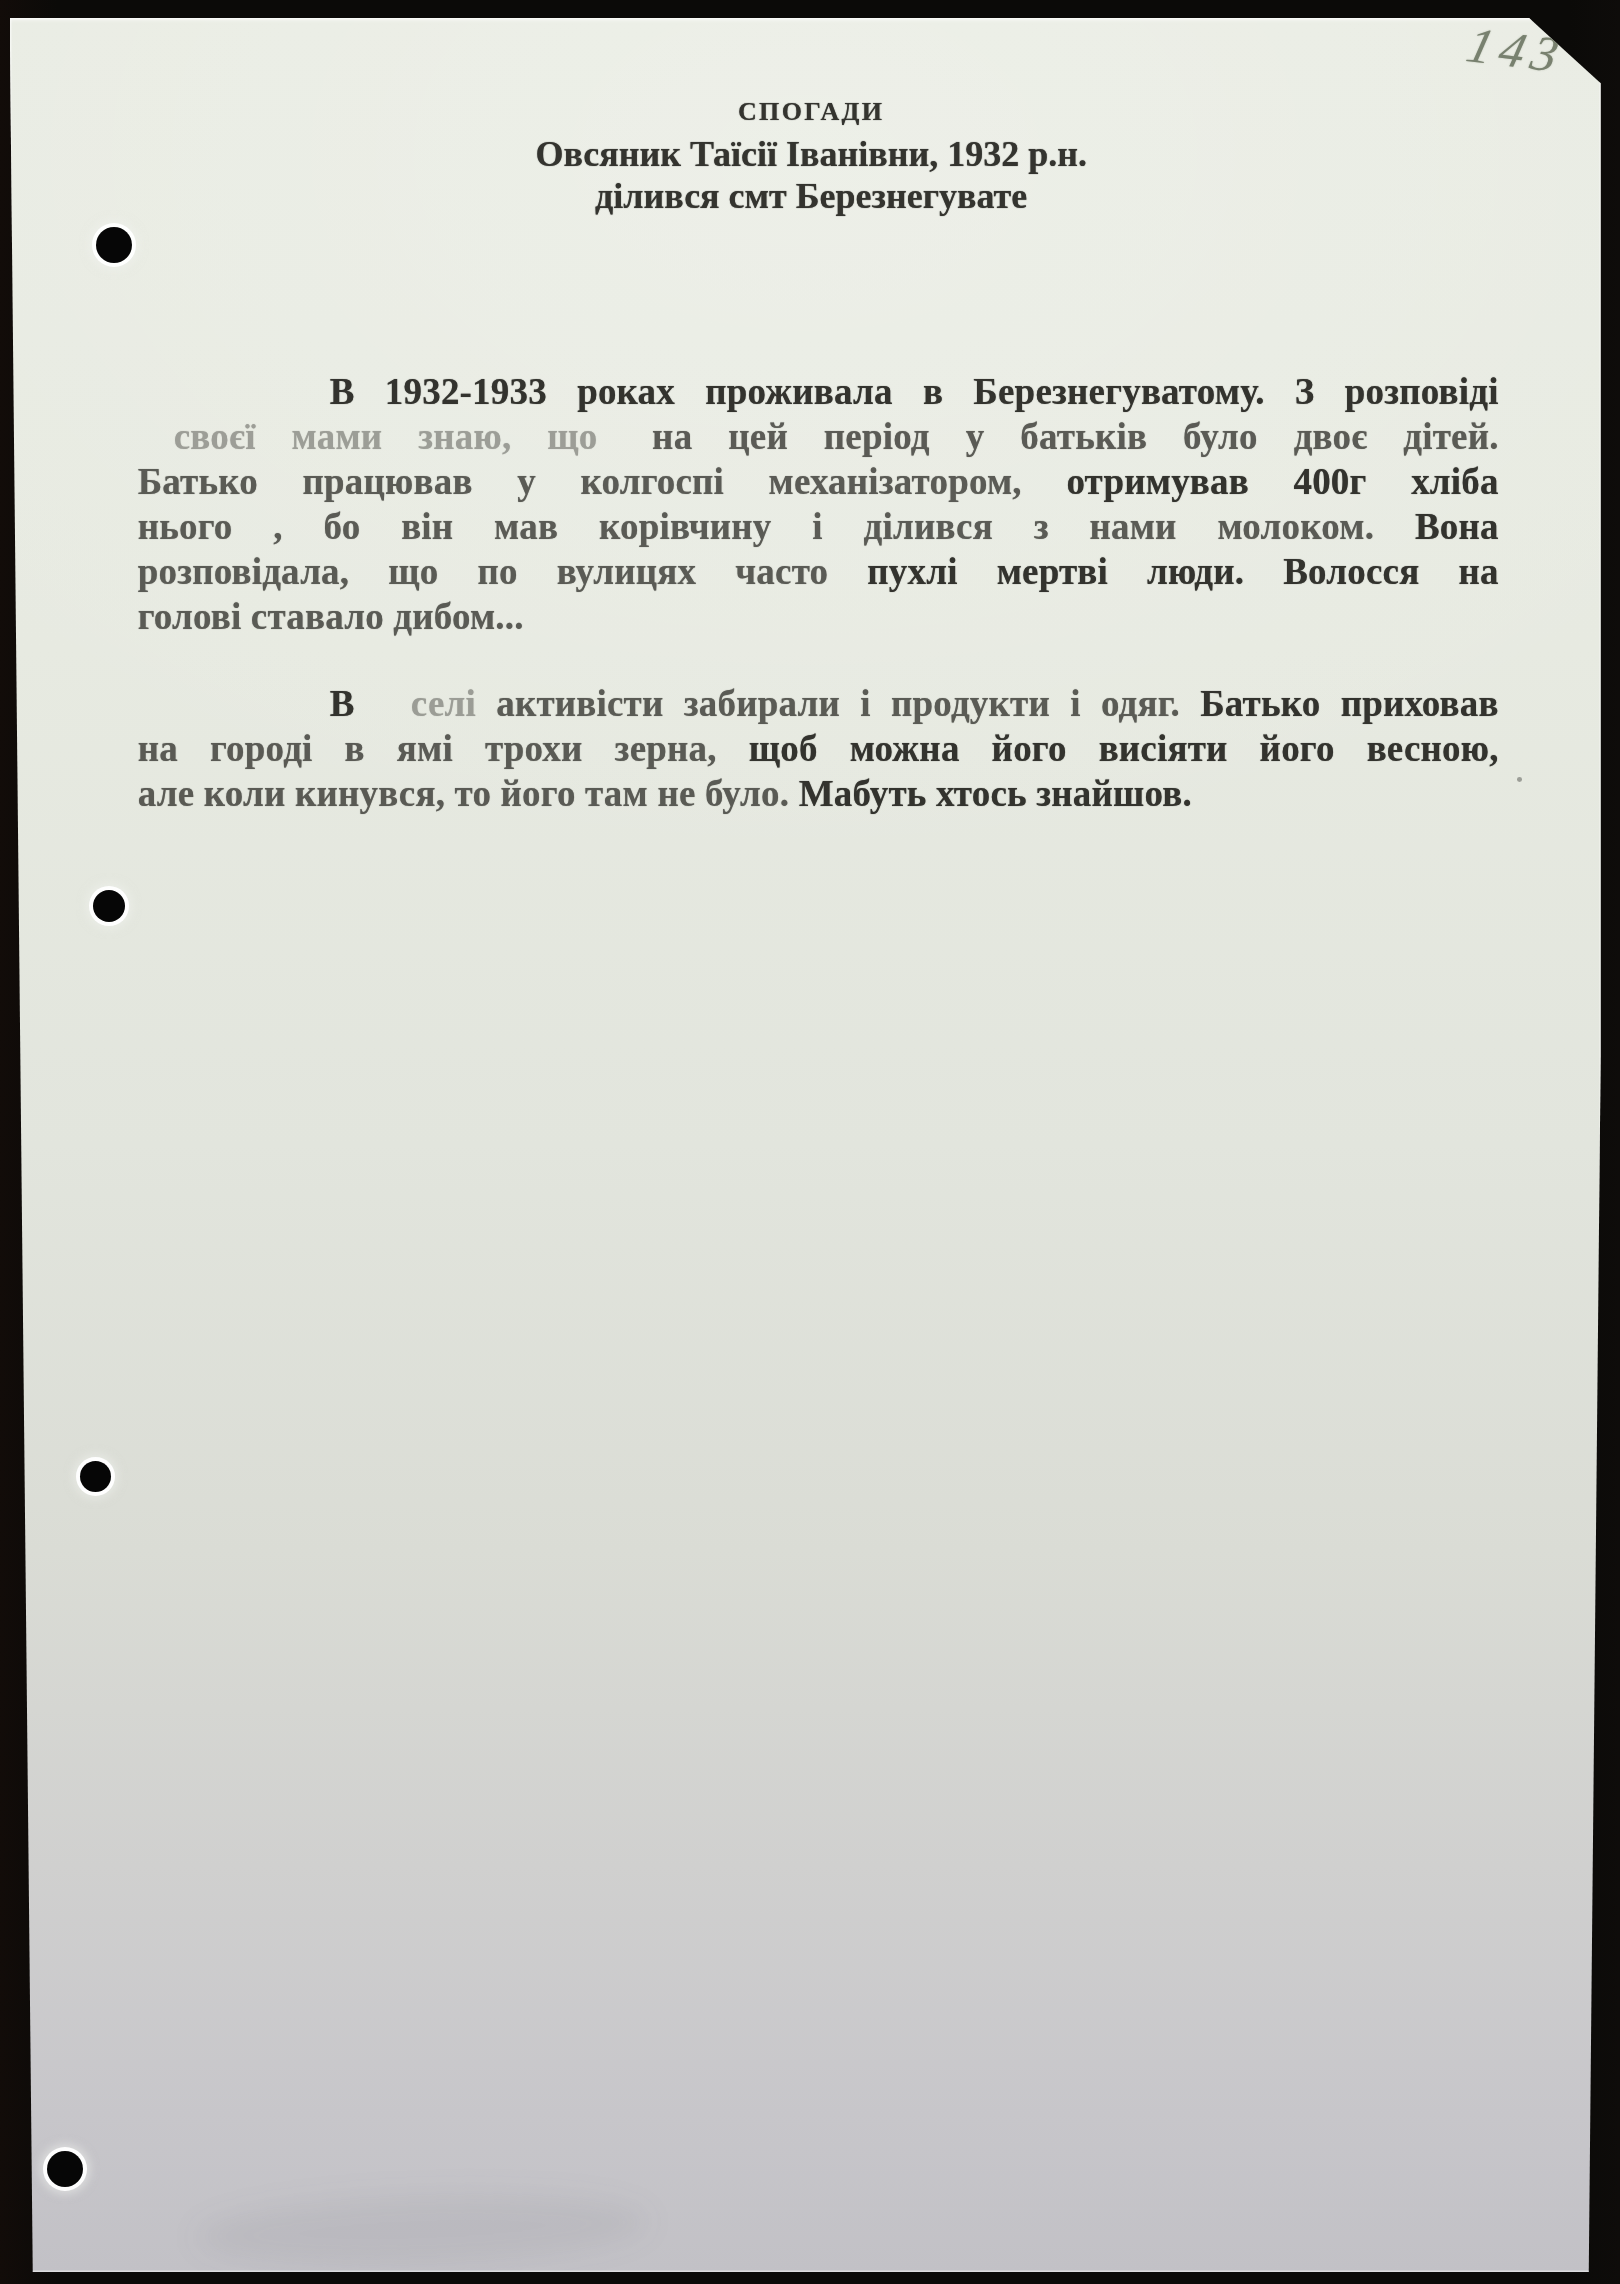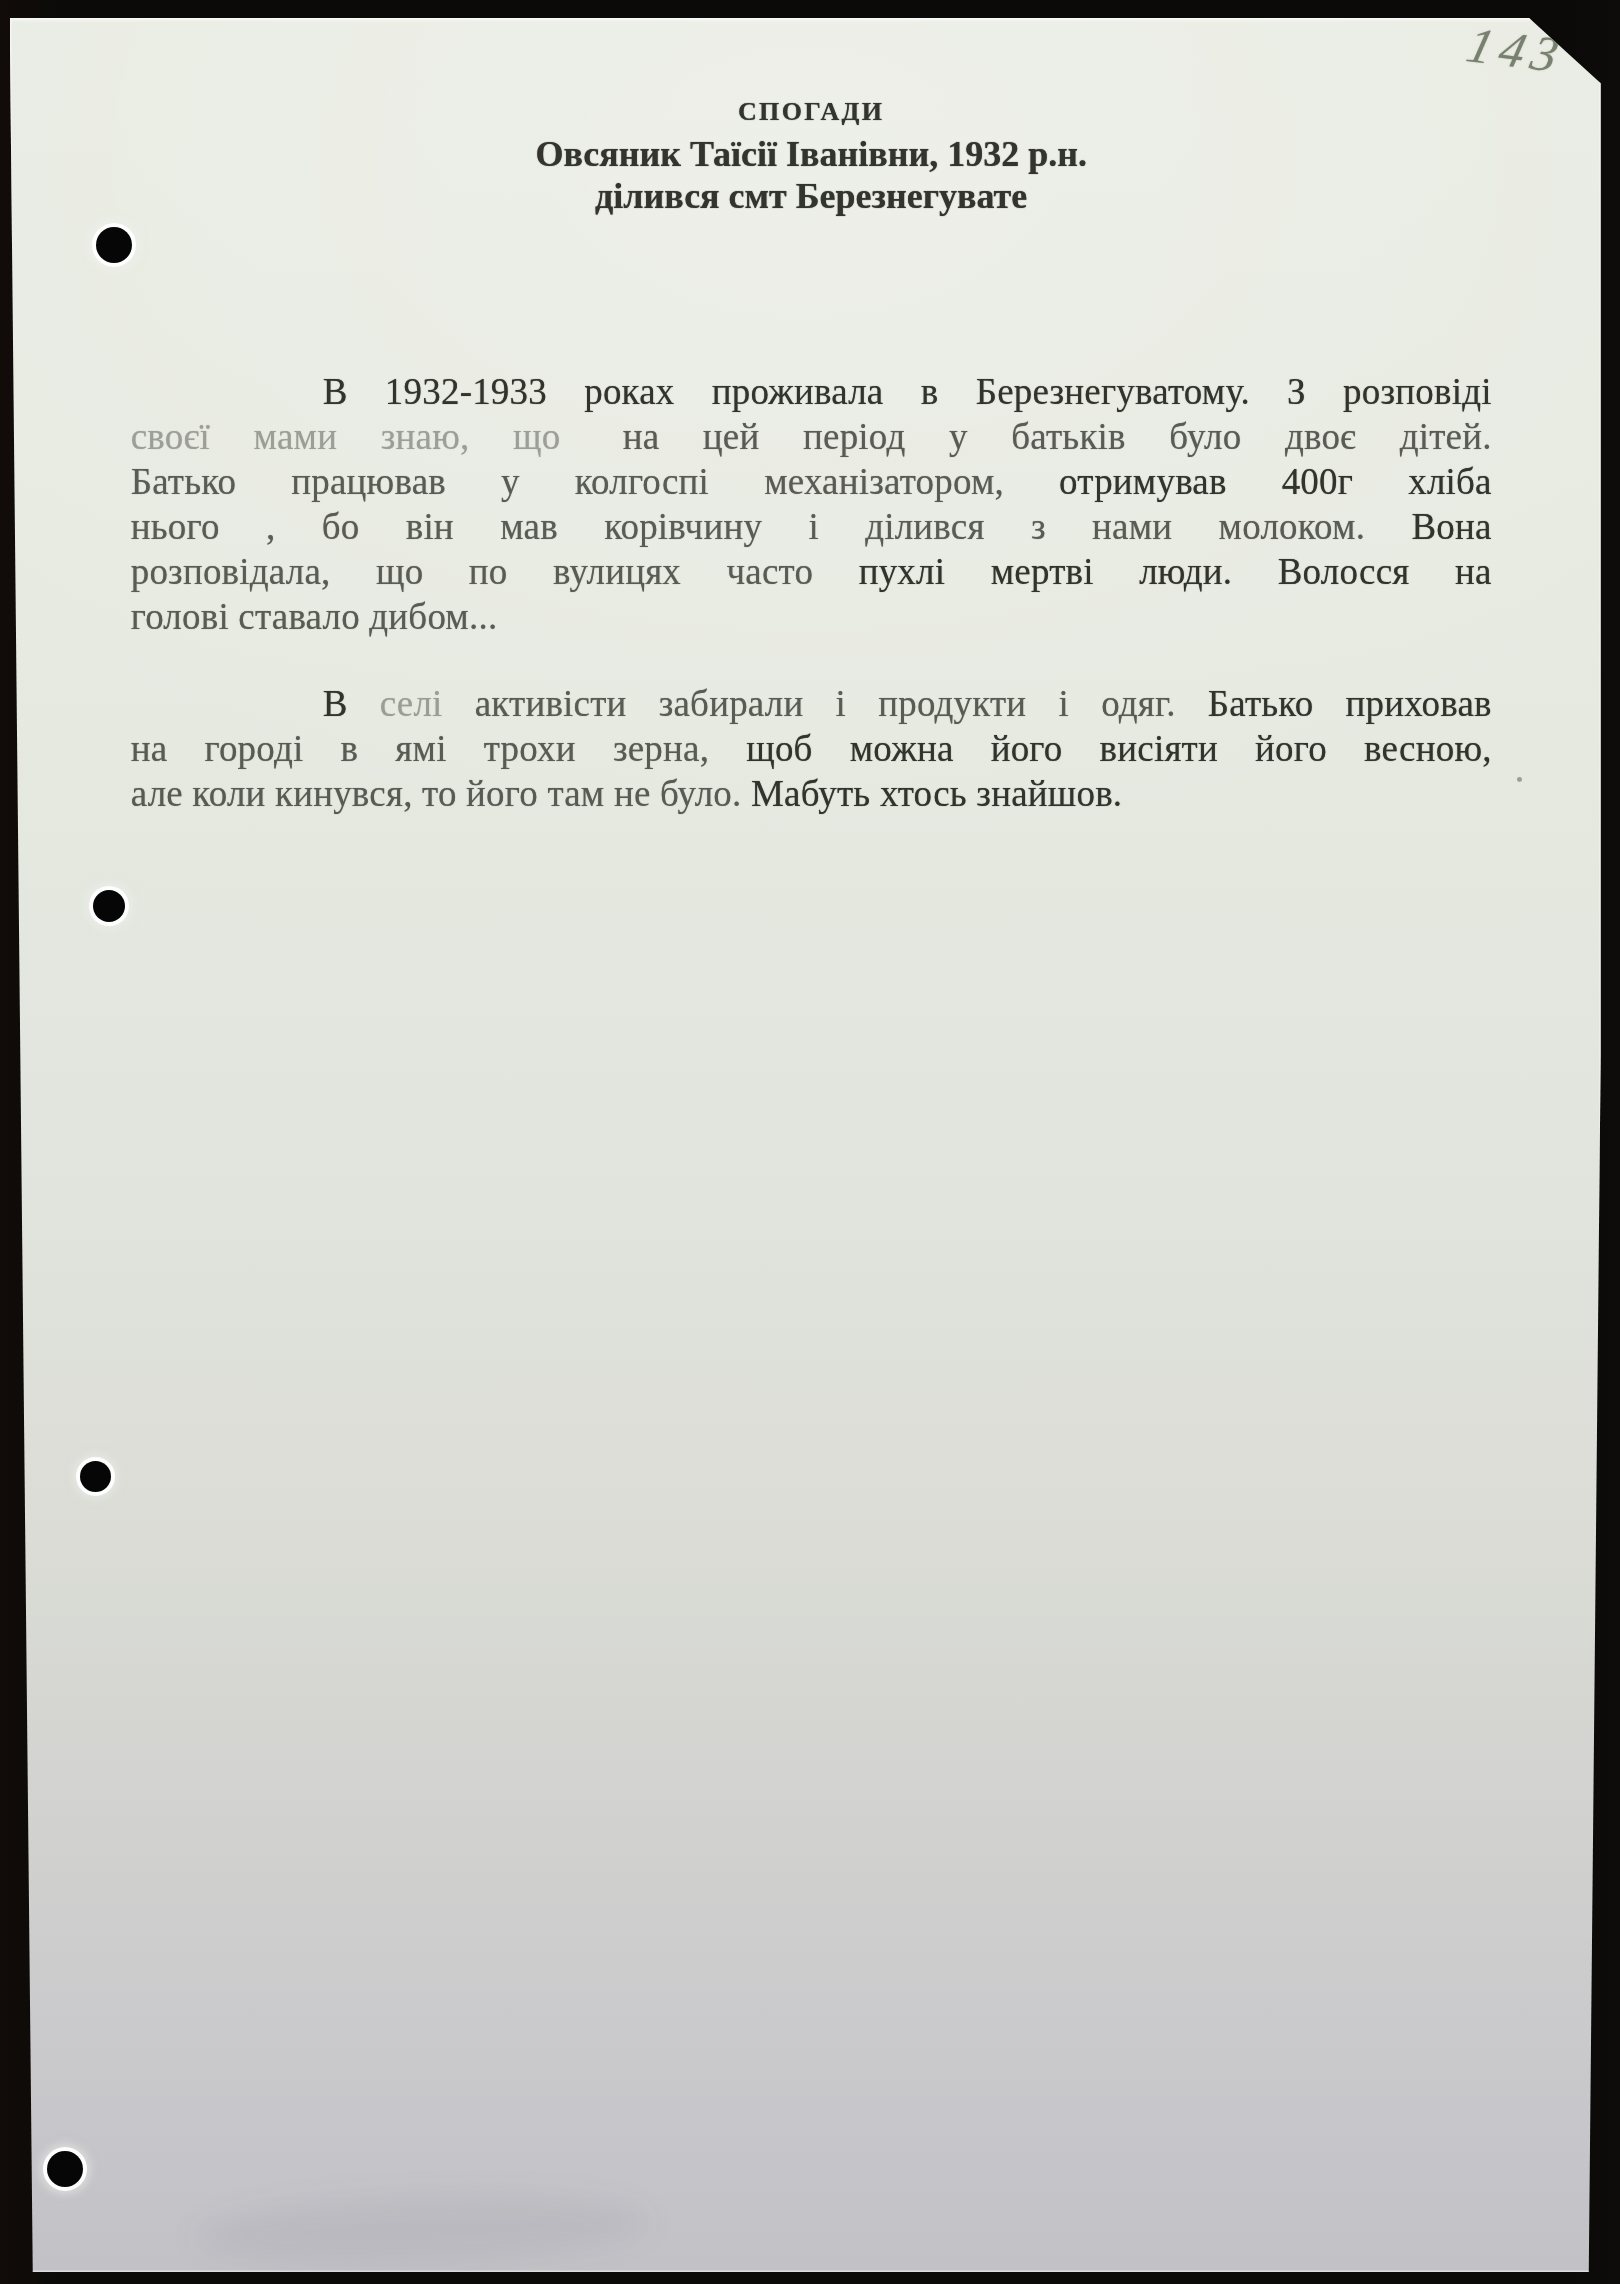--- a/index.html
+++ b/index.html
@@ -66,39 +66,40 @@
     letter-spacing: 2.4px;
     line-height: 42px;
   }
   .subtitle {
     font-size: 36px;
     font-weight: bold;
     line-height: 42px;
   }
   .body {
     position: absolute;
-    left: 121px;
+    left: 128px;
     top: 351px;
     width: 1361px;
     font-size: 37px;
     letter-spacing: 0.2px;
     color: #33332e;
     text-shadow: 0 0 1px rgba(51,51,46,0.7);
+    font-weight: bold;
   }
   .line {
     line-height: 45px;
     height: 45px;
     text-align: justify;
     text-align-last: justify;
   }
   .line.first { text-indent: 192px; }
   .line.last { text-align-last: left; }
   .para.space-before { margin-top: 42px; }
   .f1 { opacity: 0.78; }
-  .f2 { opacity: 0.42; filter: blur(0.3px); }
+  .f2 { opacity: 0.42; filter: blur(0.3px); margin-left: 36px; }
   .smudge {
     position: absolute;
     left: 186px;
     top: 2177px;
     width: 453px;
     height: 69px;
     background: rgba(70,70,78,0.07);
     border-radius: 50%;
     filter: blur(14.6px);
     transform: rotate(-2deg);

